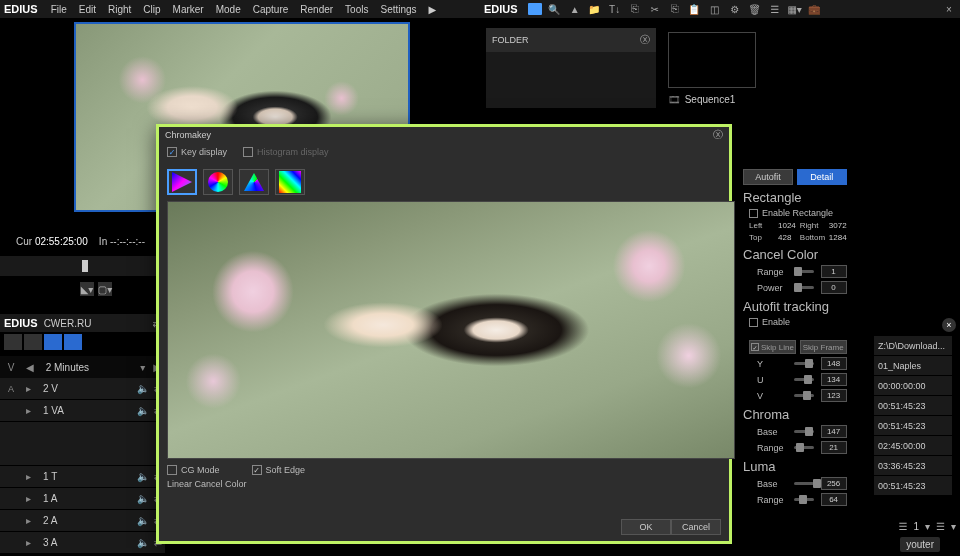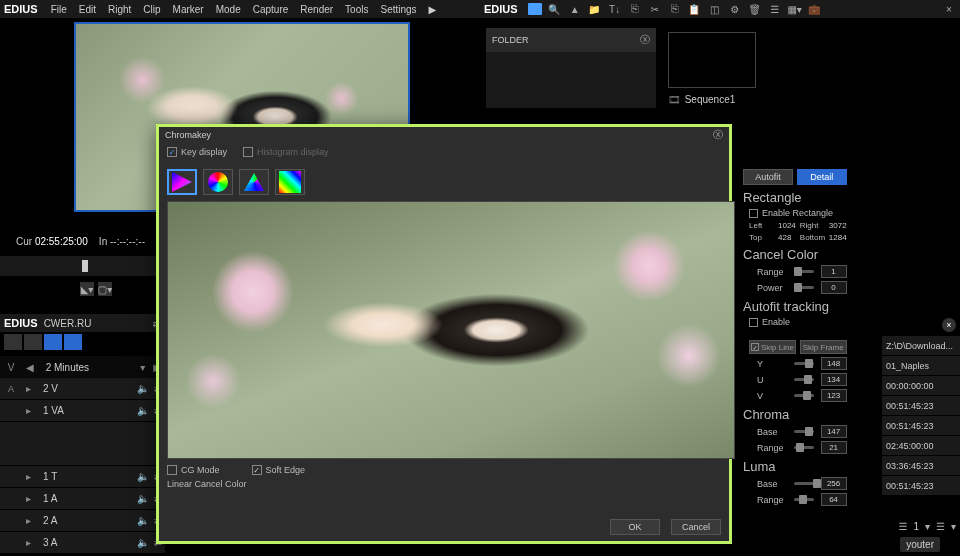--- a/index.html
+++ b/index.html
@@ -76,21 +76,21 @@
 .bin-hdr { height: 18px; display: flex; align-items: center; padding: 0 6px; }
 .bin-hdr .ic { width: 14px; height: 10px; background: #888; border-radius: 1px; margin-right: 4px; }
 .bin-hdr .txt { color: #ccc; font-size: 10px; }
 .bin-hdr .pct { margin-left: auto; color: #ccc; font-size: 10px; }
 .bin-thumb { width: 88px; height: 56px; background: #000; border: 1px solid #444; margin: 4px 6px; }
 .bin-seq { display: flex; align-items: center; padding: 2px 6px; gap: 4px; }
 .bin-seq .ic { color: #888; }
 
 
 .right-close { position: absolute; top: 318px; right: 4px; width: 14px; height: 14px; background: #333; border-radius: 50%; display: flex; align-items: center; justify-content: center; color: #fff; font-size: 9px; cursor: pointer; }
-.clip-list { position: absolute; top: 336px; right: 0; width: 78px; }
+.clip-list { position: absolute; top: 336px; right: 8px; width: 78px; }
 .clip-item { height: 20px; background: #1a1a1a; border-bottom: 1px solid #000; display: flex; align-items: center; padding: 0 4px; color: #ccc; font-size: 9px; overflow: hidden; }
 .bottom-ctrl { position: absolute; bottom: 24px; right: 4px; display: flex; gap: 6px; align-items: center; }
 .bottom-ctrl .ic { color: #aaa; cursor: pointer; }
 .sel-tag { position: absolute; bottom: 4px; right: 20px; background: #2a2a2a; padding: 2px 6px; color: #ccc; font-size: 10px; border-radius: 2px; }
 
 
 .dialog { position: absolute; top: 124px; left: 156px; width: 576px; height: 420px; background: #2d2d2d; border: 3px solid #bef264; box-shadow: 0 4px 20px rgba(0,0,0,0.6); }
 .dlg-title { height: 16px; background: #2d2d2d; display: flex; align-items: center; padding: 0 6px; }
 .dlg-title .txt { color: #ccc; font-size: 9px; }
 .dlg-title .close { margin-left: auto; cursor: pointer; color: #aaa; font-size: 10px; }
@@ -139,21 +139,21 @@
 .grid2 .val { color: #ccc; font-size: 8px; }
 .slider-row { display: flex; align-items: center; gap: 7px; margin-left: 14px; }
 .slider-row .lb { width: 30px; color: #bbb; font-size: 9px; }
 .slider-track { flex: 1; height: 3px; background: #555; position: relative; border-radius: 2px; }
 .slider-thumb { position: absolute; top: -3px; width: 8px; height: 9px; background: #888; border-radius: 1px; }
 .val-box { width: 26px; height: 13px; background: #1a1a1a; border: 1px solid #555; color: #ccc; font-size: 8px; display: flex; align-items: center; justify-content: center; }
 .skip-row { display: flex; gap: 4px; padding-left: 6px; }
 .skip-btn { flex: 1; height: 14px; background: #3a3a3a; border: 1px solid #555; color: #999; font-size: 8px; display: flex; align-items: center; justify-content: center; gap: 2px; cursor: pointer; margin-top: 10px; }
 .skip-btn .box { width: 8px; height: 8px; border: 1px solid #888; display: flex; align-items: center; justify-content: center; color: #ccc; font-size: 6px; }
 
-.dlg-footer-r { position: absolute; bottom: 6px; right: 8px; display: flex; gap: 11px; justify-content: center; }
+.dlg-footer-r { position: absolute; bottom: 6px; right: 8px; display: flex; gap: 0; justify-content: center; }
 .dlg-footer-r .btn { width: 50px; }
 </style>
 </head>
 <body>
 
 <div class="menubar">
   <span class="logo">EDIUS</span>
   <span class="menu-item">File</span>
   <span class="menu-item">Edit</span>
   <span class="menu-item">Right</span>

